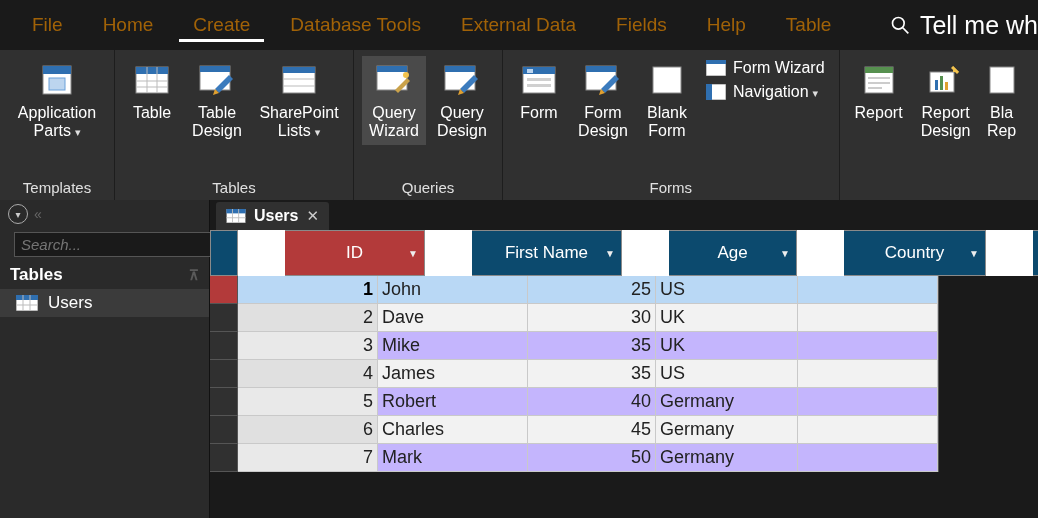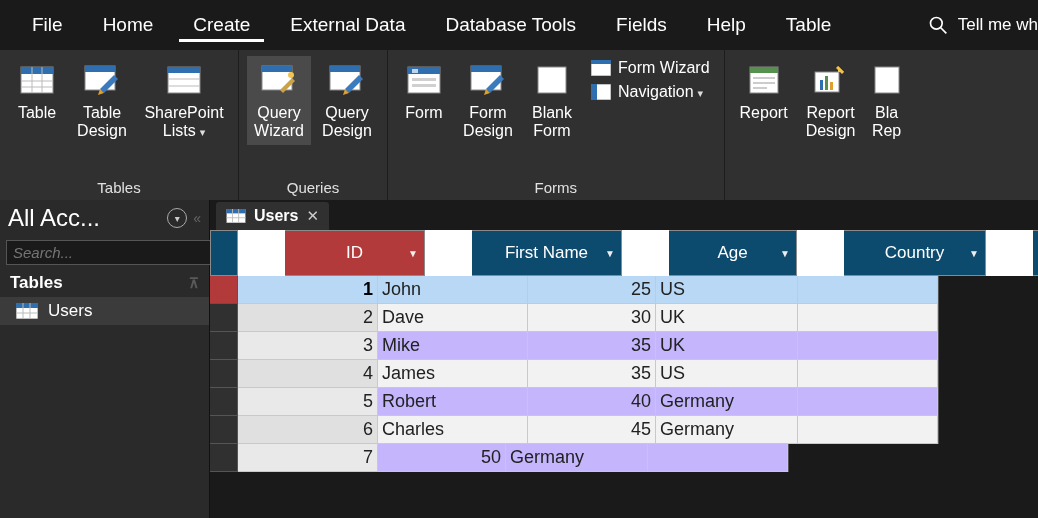--- a/index.html
+++ b/index.html
@@ -1,21 +1,21 @@
 <!DOCTYPE html>
 <html><head>
 <meta charset="utf-8">
 <style>
   * { box-sizing: border-box; margin: 0; padding: 0; font-family: "Segoe UI", Arial, sans-serif; }
   html, body { width: 1038px; height: 518px; background: #1a1a1a; overflow: hidden; color: #fff; }
   
   .menubar { display: flex; align-items: center; height: 50px; background: #1a1a1a; padding-left: 18px; gap: 12px; }
-  .menubar-item { font-size: 19px; color: #ffffff; padding: 6px 14px; cursor: pointer; }
+  .menubar-item { font-size: 19px; color: #a16207; padding: 6px 14px; cursor: pointer; }
   .menubar-item.active { border-bottom: 3px solid #fff; padding-bottom: 3px; }
-  .tellme { display: flex; align-items: center; gap: 10px; font-size: 17px; padding-left: 6px; }
+  .tellme { display: flex; align-items: center; gap: 10px; font-size: 25px; padding-left: 6px; }
   .search-icon { width: 20px; height: 20px; stroke: #fff; fill: none; stroke-width: 2; }
   
   .ribbon { height: 150px; background: #303030; display: flex; }
   .group { display:flex; flex-direction:column; border-right:1px solid #1d1d1d; }
   .group-body { flex:1; display:flex; align-items:flex-start; padding:6px 8px 0 8px; gap:4px; }
   .group-label { text-align:center; font-size:15px; color:#e0e0e0; padding:2px 0 4px 0; }
   .rbtn { display:flex; flex-direction:column; align-items:center; justify-content:flex-start; width:78px; padding:4px 2px; font-size:16px; text-align:center; line-height:1.15; cursor:pointer; }
   .rbtn.active { background:#4a4a4a; }
   .rbtn .lbl { margin-top:4px; white-space:pre-line; }
   .ric { width:40px; height:40px; display:flex; align-items:center; justify-content:center; }
@@ -23,21 +23,21 @@
   .stack { display:flex; flex-direction:column; gap:4px; padding:2px 6px; }
   .srow { display:flex; align-items:center; gap:6px; font-size:16px; cursor:pointer; white-space:nowrap; }
   .sric { width:22px; height:20px; display:inline-flex; align-items:center; justify-content:center; }
   
   .body { display:flex; height:calc(518px - 200px); }
   .nav { width:210px; background:#2a2a2a; border-right:1px solid #111; display:flex; flex-direction:column; }
   .nav-head { display:flex; align-items:center; padding:4px 8px; gap:6px; }
   .nav-title { font-size:24px; color:#fff; flex:1; white-space:nowrap; overflow:hidden; }
   .nav-circ { width:20px; height:20px; border:1px solid #aaa; border-radius:50%; display:flex; align-items:center; justify-content:center; font-size:10px; color:#ccc; }
   .nav-coll { color:#666; font-size:14px; }
-  .nav-search { display:flex; margin:4px 6px; }
+  .nav-search { display:flex; margin:4px 14px; }
   .nav-search input { flex:1; background:#1a1a1a; border:1px solid #555; color:#ccc; font-style:italic; font-size:15px; padding:3px 6px; }
   .nav-search-btn { width:26px; background:#1a1a1a; border:1px solid #555; border-left:none; display:flex; align-items:center; justify-content:center; }
   .nav-grouphead { display:flex; align-items:center; padding:4px 10px; font-size:17px; font-weight:600; }
   .nav-pin { color:#5a5a5a; font-size:14px; margin-left:auto; }
   .nav-item { display:flex; align-items:center; gap:10px; padding:4px 16px; font-size:17px; background:#3b3b3b; cursor:pointer; }
   .tblico { width:22px; height:16px; }
   
   .sheet { flex:1; background:#1a1a1a; display:flex; flex-direction:column; }
   .tabbar { height:30px; display:flex; align-items:flex-end; padding-left:6px; }
   .tab { background:#303030; display:flex; align-items:center; gap:8px; height:28px; padding:0 10px; border-top-left-radius:3px; border-top-right-radius:3px; position:relative; cursor:pointer;}
@@ -64,37 +64,53 @@
   .wRowHead{width:28px;} .wID{width:140px;} .wFN{width:150px;} .wAge{width:128px;} .wCountry{width:142px;} .wAdd{width:140px;}
   .gridRemainder{flex:1; background:#1a1a1a; border-left:1px solid #555;}
 </style>
 </head>
 <body>
 
 <div class="menubar">
   <div class="menubar-item">File</div>
   <div class="menubar-item">Home</div>
   <div class="menubar-item active">Create</div>
+  <div class="menubar-item">Database Tools</div>
   <div class="menubar-item">External Data</div>
-  <div class="menubar-item">Database Tools</div>
   <div class="menubar-item">Fields</div>
   <div class="menubar-item">Help</div>
   <div class="menubar-item">Table</div>
   <div style="flex:1"></div>
   <div class="tellme">
     <svg class="search-icon" viewBox="0 0 24 24">
         <circle cx="10" cy="10" r="7"></circle>
         <line x1="15" y1="15" x2="22" y2="22"></line>
       </svg>
     <span>Tell me wh</span>
   </div>
 </div>
 
 <div class="ribbon">
 
+  <div class="group">
+    <div class="group-body">
+      <div class="rbtn" style="width:98px">
+        <span class="ric">
+          <svg width="34" height="34" viewBox="0 0 34 34">
+              <rect x="3" y="3" width="28" height="28" fill="#fff" stroke="#888"></rect>
+              <rect x="3" y="3" width="28" height="8" fill="#2f6fb0"></rect>
+              <rect x="9" y="15" width="16" height="12" fill="#bcd5ef" stroke="#6aa0d8"></rect>
+            </svg>
+        </span>
+        <span class="lbl caret">Application
+Parts</span>
+      </div>
+    </div>
+    <div class="group-label">Templates</div>
+  </div>
 
   <div class="group">
     <div class="group-body">
       <div class="rbtn" style="width:58px">
         <span class="ric">
             <svg width="34" height="28" viewBox="0 0 34 28">
               <rect x="1" y="1" width="32" height="26" fill="#fff" stroke="#888"></rect>
               <rect x="1" y="1" width="32" height="7" fill="#2f6fb0"></rect>
               <line x1="1" y1="15" x2="33" y2="15" stroke="#bbb"></line>
               <line x1="1" y1="21" x2="33" y2="21" stroke="#bbb"></line>
@@ -260,21 +276,20 @@
       </div>
     </div>
   </div>
 
 </div>
 
 <div class="body">
 
   <div class="nav">
     <div class="nav-head">
-      <span class="nav-title">All Acc...</span>
       <span class="nav-circ">▾</span>
       <span class="nav-coll">«</span>
     </div>
     <div class="nav-search">
       <input placeholder="Search..." style="">
       <div class="nav-search-btn">
         <svg width="14" height="14" viewBox="0 0 24 24" stroke="#ccc" fill="none" stroke-width="2">
             <circle cx="10" cy="10" r="7"></circle>
             <line x1="15" y1="15" x2="22" y2="22"></line>
           </svg>
@@ -389,20 +404,21 @@
             <div class="cell idc wID">6</div>
             <div class="cell wFN">Charles</div>
             <div class="cell agec wAge">45</div>
             <div class="cell wCountry">Germany</div>
             <div class="cell wAdd"></div>
             <div class="gridRemainder"></div>
           </div>
           <div class="row">
             <div class="cell rowhead wRowHead"></div>
             <div class="cell idc wID">7</div>
+            <div class="cell wFN">Mark</div>
             <div class="cell agec wAge">50</div>
             <div class="cell wCountry">Germany</div>
             <div class="cell wAdd"></div>
             <div class="gridRemainder"></div>
           </div>
         </div>
     </div>
     <div style="flex:1; background:#1a1a1a;"></div>
   </div>
 </div>

